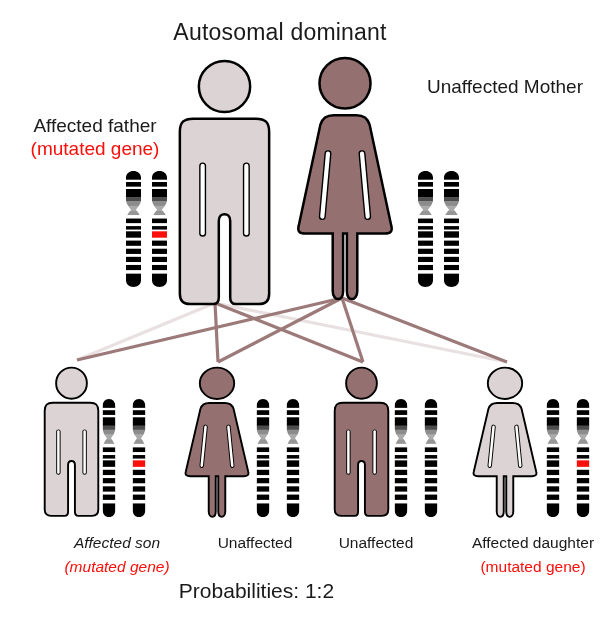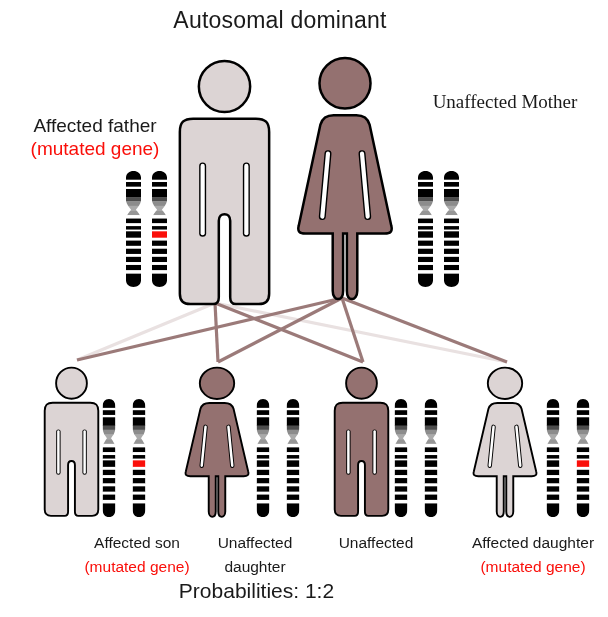--- a/index.html
+++ b/index.html
@@ -2,26 +2,26 @@
 <html><head>
 <meta charset="utf-8">
 <style>
   html,body{margin:0;padding:0;background:#fff;}
   .stage{
     position:relative;width:608px;height:617px;background:var(--c-bg,#fff);
     font-family:"Liberation Sans", sans-serif;color:var(--c-text,#1a1a1a);
     overflow:hidden;
   }
   .title{
-    position:absolute;top:7px;left:0;width:560px;text-align:center;
+    position:absolute;top:19px;left:0;width:560px;text-align:center;
     font-size:23px;letter-spacing:0.2px;
   }
   .plabel{position:absolute;text-align:center;font-size:19px;line-height:23px;}
   .father-label{left:5px;top:86px;width:180px;margin-top:28px;}
-  .mother-label{left:405px;top:90px;width:200px;font-family:Liberation Serif, serif;}
+  .mother-label{left:405px;top:75px;width:200px;}
   .red{color:var(--c-red,#fa0f0a);}
   .figure{position:absolute;}
   .figure svg{display:block;width:100%;height:100%;overflow:visible;}
   .figure .outl{stroke:var(--c-outline,#000);fill:var(--fig-fill,#ccc);vector-effect:non-scaling-stroke;}
   .figure.parent .outl{stroke-width:2.5px;}
   .figure.child .outl{stroke-width:1.9px;}
   .slit-o{stroke:var(--c-outline,#000);stroke-linecap:round;vector-effect:non-scaling-stroke;fill:none;}
   .slit-i{stroke:#fff;stroke-linecap:round;vector-effect:non-scaling-stroke;fill:none;}
   .figure.parent .slit-o{stroke-width:7px;}
   .figure.parent .slit-i{stroke-width:4.2px;}
@@ -40,21 +40,21 @@
   .chrompair.child{gap:14px;}
   .chrompair.child .chromosome{width:16px;height:118px;}
   .father-chroms{left:124px;top:171px;}
   .mother-chroms{left:416px;top:171px;}
   .child1-chroms{left:101px;top:399px;}
   .child2-chroms{left:255px;top:399px;}
   .child3-chroms{left:393px;top:399px;}
   .child4-chroms{left:545px;top:399px;}
   .lines{position:absolute;left:0;top:0;width:608px;height:617px;pointer-events:none;}
   .clabel{position:absolute;width:170px;text-align:center;font-size:15.5px;line-height:24px;top:531px;}
-  .child1-label{left:52px;}
+  .child1-label{left:32px;font-style:italic;}
   .child2-label{left:170px;}
   .child3-label{left:291px;}
   .child4-label{left:448px;}
   .footer{
     position:absolute;top:579px;left:0;width:513px;text-align:center;font-size:21px;
   }
 </style>
 </head>
 <body>
 
@@ -586,21 +586,20 @@
         </svg>
       </div>
     </div>
 
   <div class="clabel child1-label">
     <div>Affected son</div>
     <div class="red">(mutated gene)</div>
   </div>
   <div class="clabel child2-label">
     <div>Unaffected</div>
-    <div>daughter</div>
   </div>
   <div class="clabel child3-label">
     <div>Unaffected</div>
   </div>
   <div class="clabel child4-label">
     <div>Affected daughter</div>
     <div class="red">(mutated gene)</div>
   </div>
 
   <div class="footer">Probabilities: 1:2</div>

